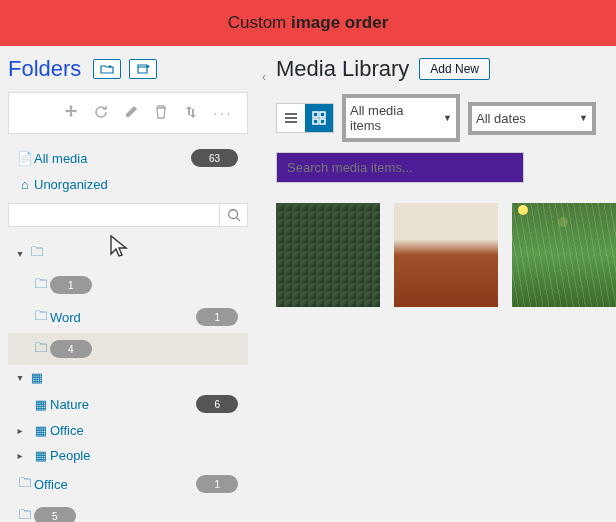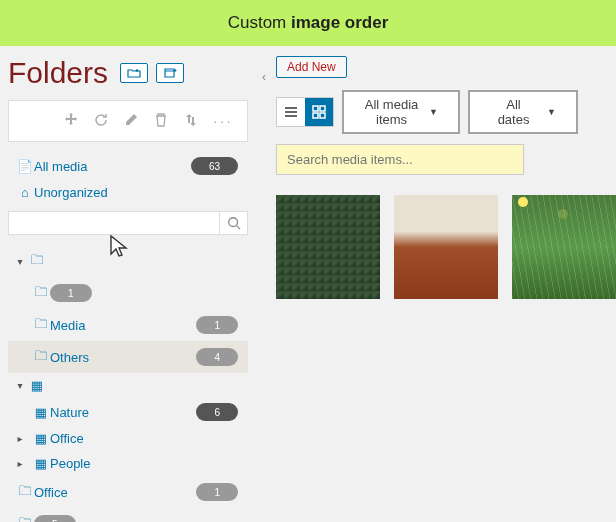--- a/index.html
+++ b/index.html
@@ -1,50 +1,50 @@
 <!DOCTYPE html>
 <html><head>
 <meta charset="utf-8">
 <style>
 * { box-sizing: border-box; margin: 0; padding: 0; }
 body { font-family: -apple-system, BlinkMacSystemFont, "Segoe UI", Arial, sans-serif; font-size: 13px; color: #444; background: #f1f1f1; width: 616px; height: 522px; overflow: hidden; }
-.banner { background: #bef264; color: #222; text-align: center; padding: 13px 0; font-size: 17px; font-weight: 400; }
+.banner { background: #ef4444; color: #222; text-align: center; padding: 13px 0; font-size: 17px; font-weight: 400; }
 .banner strong { font-weight: 700; }
 .layout { display: flex; height: calc(522px - 50px); }
 .sidebar { width: 263px; background: #f1f1f1; padding: 10px 12px 0 8px; position: relative; }
 .sidebar-header { display: flex; align-items: center; gap: 8px; margin-bottom: 10px; }
-.sidebar-title { font-size: 30px; font-weight: 400; color: #7f1d1d; margin-right: 4px; }
+.sidebar-title { font-size: 22px; font-weight: 400; color: #1d4ed8; margin-right: 4px; }
 .icon-btn { border: 1px solid #0073aa; color: #0073aa; background: #fff; padding: 3px 6px; font-size: 12px; cursor: pointer; display: inline-flex; align-items: center; gap: 2px; border-radius: 2px; }
 .toolbar { background: #fff; border: 1px solid #ddd; height: 42px; display: flex; align-items: center; justify-content: flex-end; gap: 14px; padding: 0 14px; color: #aaa; margin-bottom: 10px; }
 .toolbar svg { width: 16px; height: 16px; }
 .tree { list-style: none; }
 .tree-item { display: flex; align-items: center; padding: 5px 4px; cursor: pointer; color: #0073aa; font-size: 13px; position: relative; }
 .tree-item.active { background: #e8e5df; }
 .tree-item .chev { width: 16px; color: #555; font-size: 10px; text-align: center; }
 .tree-item .indent0 { width: 4px; }
 .tree-item .indent1 { width: 20px; }
 .tree-item .ico { width: 18px; display: inline-flex; justify-content: center; color: #0073aa; }
 .tree-item .lbl { flex: 1; }
 .badge { background: #999; color: #fff; border-radius: 9px; min-width: 18px; height: 18px; font-size: 10px; display: inline-flex; align-items: center; justify-content: center; padding: 0 18px; margin-right: 6px; }
 .badge.dark { background: #555; }
 .search-row { display: flex; margin: 6px 0 10px 0; }
 .search-row input { flex: 1; border: 1px solid #ddd; padding: 4px 6px; background: #fff; font-size: 12px; }
 .search-row .sbtn { border: 1px solid #ddd; border-left: none; background: #fff; width: 28px; display: flex; align-items: center; justify-content: center; color: #888; }
 .collapse-handle { position: absolute; right: -6px; top: 24px; font-size: 12px; color: #888; }
 .main { flex: 1; padding: 10px 0 0 16px; background: #f1f1f1; }
 .main-header { display: flex; align-items: center; gap: 10px; margin-bottom: 12px; }
 .main-title { font-size: 22px; font-weight: 400; color: #23282d; }
-.add-btn { border: 1px solid #0073aa; color: #b91c1c; background: #f7f7f7; padding: 3px 10px; font-size: 12px; cursor: pointer; border-radius: 2px; }
+.add-btn { border: 1px solid #0073aa; color: #0f172a; background: #f7f7f7; padding: 3px 10px; font-size: 12px; cursor: pointer; border-radius: 2px; }
 .filters { display: flex; align-items: center; gap: 8px; margin-bottom: 10px; }
 .view-toggle { display: flex; border: 1px solid #ccc; }
 .view-toggle .vt { width: 28px; height: 28px; display: flex; align-items: center; justify-content: center; background: #fff; color: #666; }
 .view-toggle .vt.active { background: #0073aa; color: #fff; }
-.select { border: 2px solid #a3a3a3; background: #fff; padding: 5px 20px; font-size: 13px; display: flex; align-items: center; justify-content: space-between; cursor: pointer; text-align: center; }
+.select { border: 4px solid #a3a3a3; background: #fff; padding: 5px 4px; font-size: 13px; display: flex; align-items: center; justify-content: space-between; cursor: pointer; }
 .select .caret { font-size: 9px; margin-left: 10px; }
-.search-media { border: 1px solid #ccc; background: #fef9c3; padding: 7px 10px; width: 248px; font-size: 13px; color: #888; margin-bottom: 20px; }
+.search-media { border: 1px solid #ccc; background: #4c1d95; padding: 7px 10px; width: 248px; font-size: 13px; color: #888; margin-bottom: 20px; }
 .thumbs { display: flex; gap: 14px; }
 .thumb { width: 104px; height: 104px; background: #ccc; }
 .t1 { background: linear-gradient(135deg,#2d4a2d 0%,#3d5a3d 40%,#2a3f2a 70%,#1f331f 100%); background-size: 8px 8px; }
 .t2 { background: linear-gradient(180deg,#e8e0d0 0%,#e8e0d0 35%,#a0502a 50%,#8b3a1a 100%); }
 .t3 { background: linear-gradient(180deg,#4a7a3a 0%,#5a9a4a 50%,#3a6a2a 100%); position: relative; overflow: hidden; }
 .t3::before { content:""; position:absolute; inset:0; background: repeating-linear-gradient(80deg, rgba(255,255,255,0.15) 0 1px, transparent 1px 6px); }
 .t3::after { content:""; position:absolute; top:2px; left:6px; width:10px; height:10px; background:#ffe96b; border-radius:50%; box-shadow: 40px 12px 0 0 #ffe96b33; }
 .cursor { position: absolute; left: 108px; top: 188px; pointer-events: none; }
 </style>
 </head>
@@ -121,27 +121,26 @@
         <span class="ico">🗀</span>
       </li>
       <li class="tree-item">
         <span class="indent1"></span>
         <span class="ico">🗀</span>
         <span class="badge">1</span>
       </li>
       <li class="tree-item">
         <span class="indent1"></span>
         <span class="ico">🗀</span>
-        <span class="lbl">Media</span>
+        <span class="lbl">Word</span>
         <span class="badge">1</span>
       </li>
       <li class="tree-item active">
         <span class="indent1"></span>
         <span class="ico">🗀</span>
-        <span class="lbl">Others</span>
         <span class="badge">4</span>
       </li>
       <li class="tree-item">
         <span class="chev">▾</span>
         <span class="ico">▦</span>
       </li>
       <li class="tree-item">
         <span class="indent1"></span>
         <span class="ico">▦</span>
         <span class="lbl">Nature</span>
@@ -173,20 +172,21 @@
     </ul>
 
     <svg class="cursor" width="22" height="26" viewBox="0 0 22 26">
         <path fill="#fff" stroke="#333" stroke-width="1.4" d="M3 2l0 18 5-5 3 7 3-1-3-7 7 0z"></path>
       </svg>
     <div class="collapse-handle">‹</div>
   </aside>
 
   <main class="main">
     <div class="main-header">
+      <span class="main-title">Media Library</span>
       <button class="add-btn">Add New</button>
     </div>
 
     <div class="filters">
       <div class="view-toggle">
         <div class="vt">
           <svg width="16" height="16" viewBox="0 0 16 16">
               <path stroke="currentColor" stroke-width="2" d="M2 4h12M2 8h12M2 12h12"></path>
             </svg>
         </div>
@@ -196,21 +196,21 @@
               <rect x="9" y="2" width="5" height="5" fill="none" stroke="currentColor" stroke-width="1.5"></rect>
               <rect x="2" y="9" width="5" height="5" fill="none" stroke="currentColor" stroke-width="1.5"></rect>
               <rect x="9" y="9" width="5" height="5" fill="none" stroke="currentColor" stroke-width="1.5"></rect>
             </svg>
         </div>
       </div>
       <div class="select" style="width:118px">
         <span>All media items</span>
         <span class="caret">▼</span>
       </div>
-      <div class="select" style="width:110px">
+      <div class="select" style="width:128px">
         <span>All dates</span>
         <span class="caret">▼</span>
       </div>
     </div>
 
     <input class="search-media" type="text" placeholder="Search media items..." style="">
 
     <div class="thumbs">
       <div class="thumb t1"></div>
       <div class="thumb t2"></div>

